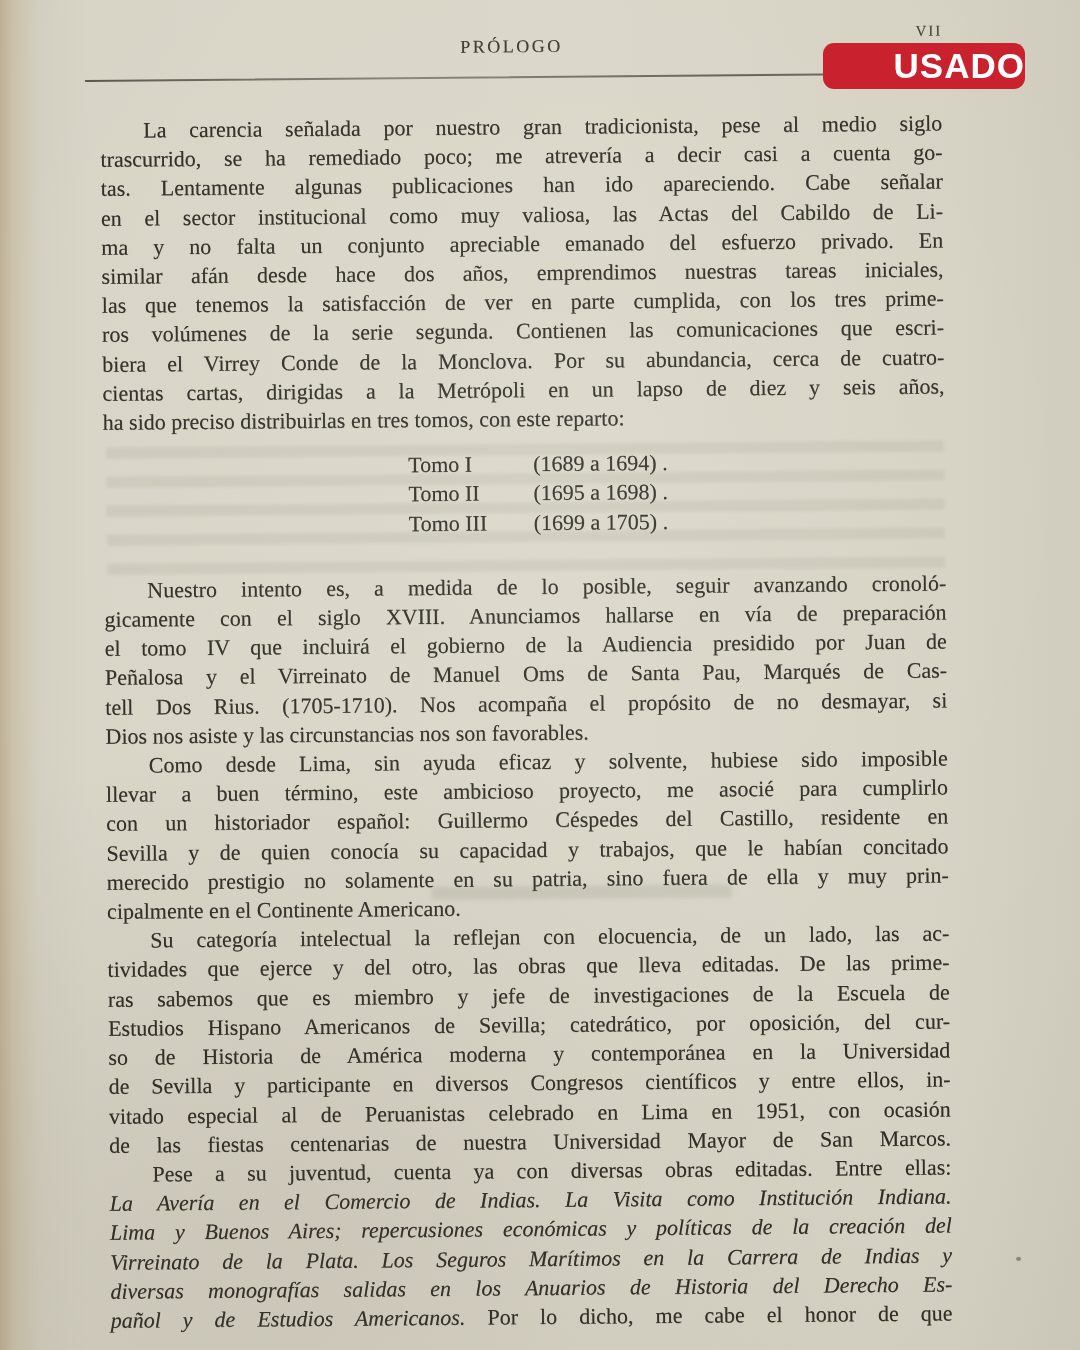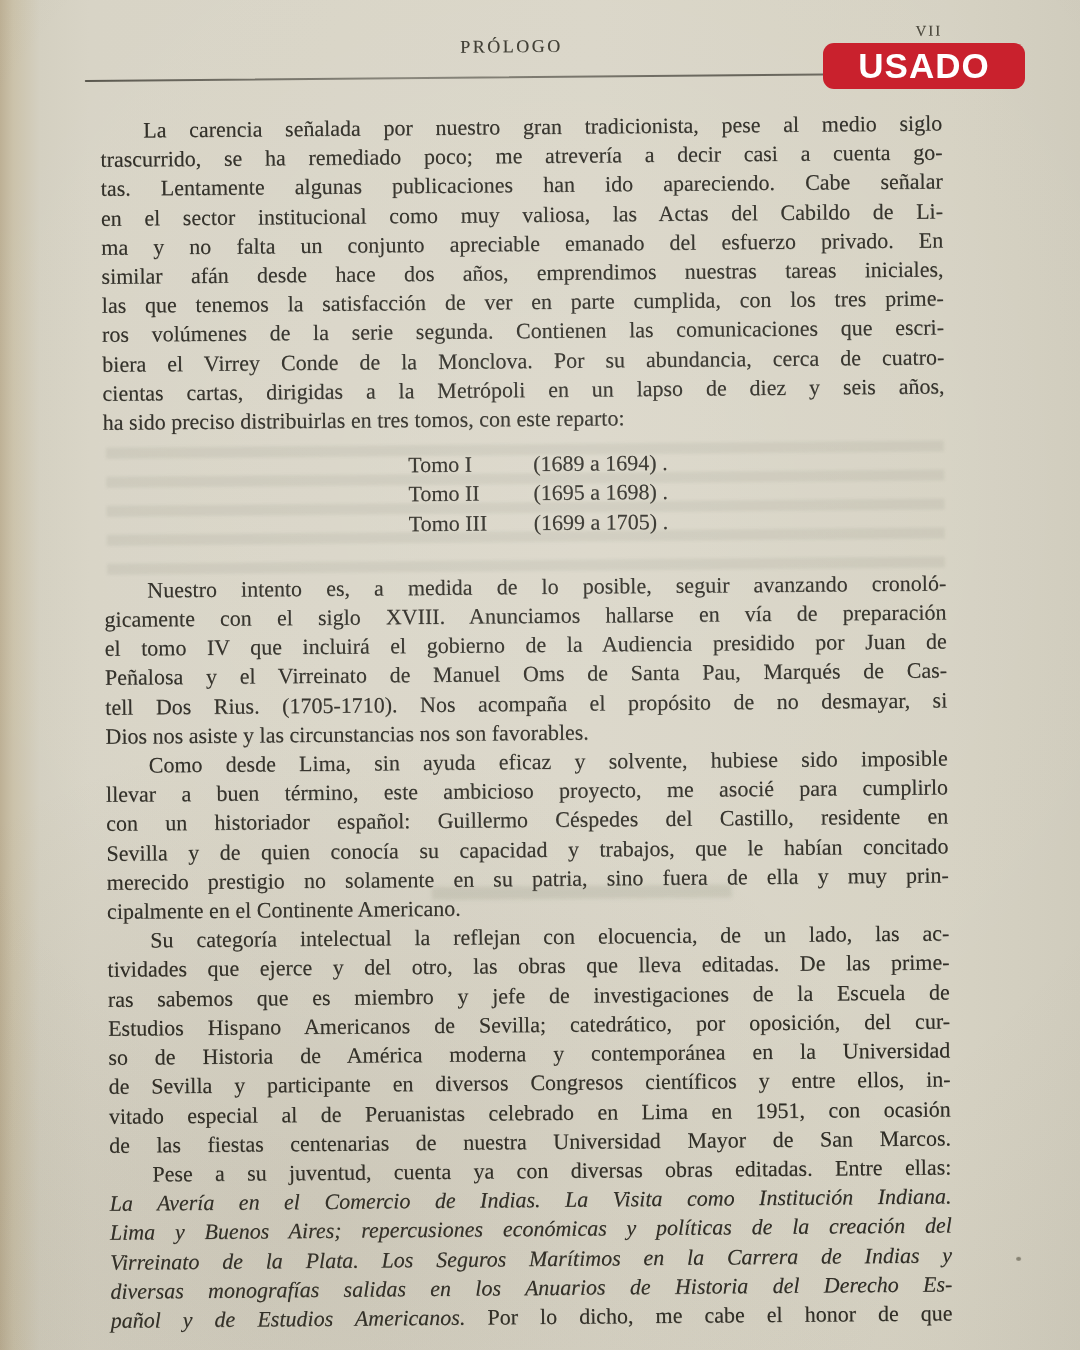--- a/index.html
+++ b/index.html
@@ -99,21 +99,21 @@
     width: 5px; height: 4px; border-radius: 50%;
     background: rgba(60,55,40,0.5);
     filter: blur(0.5px);
   }
 
   
   .badge {
     position: absolute; left: 823px; top: 43px;
     width: 202px; height: 46px;
     border-radius: 11px;
-    display: flex; align-items: center; justify-content: center;
+    display: flex; align-items: center; justify-content: flex-end;
     font-family: "Liberation Sans", sans-serif;
     font-weight: bold; font-size: 35px; letter-spacing: 1px;
   }
 </style>
 </head>
 <body>
 
 <div class="photo">
 
   <div class="tilt">

